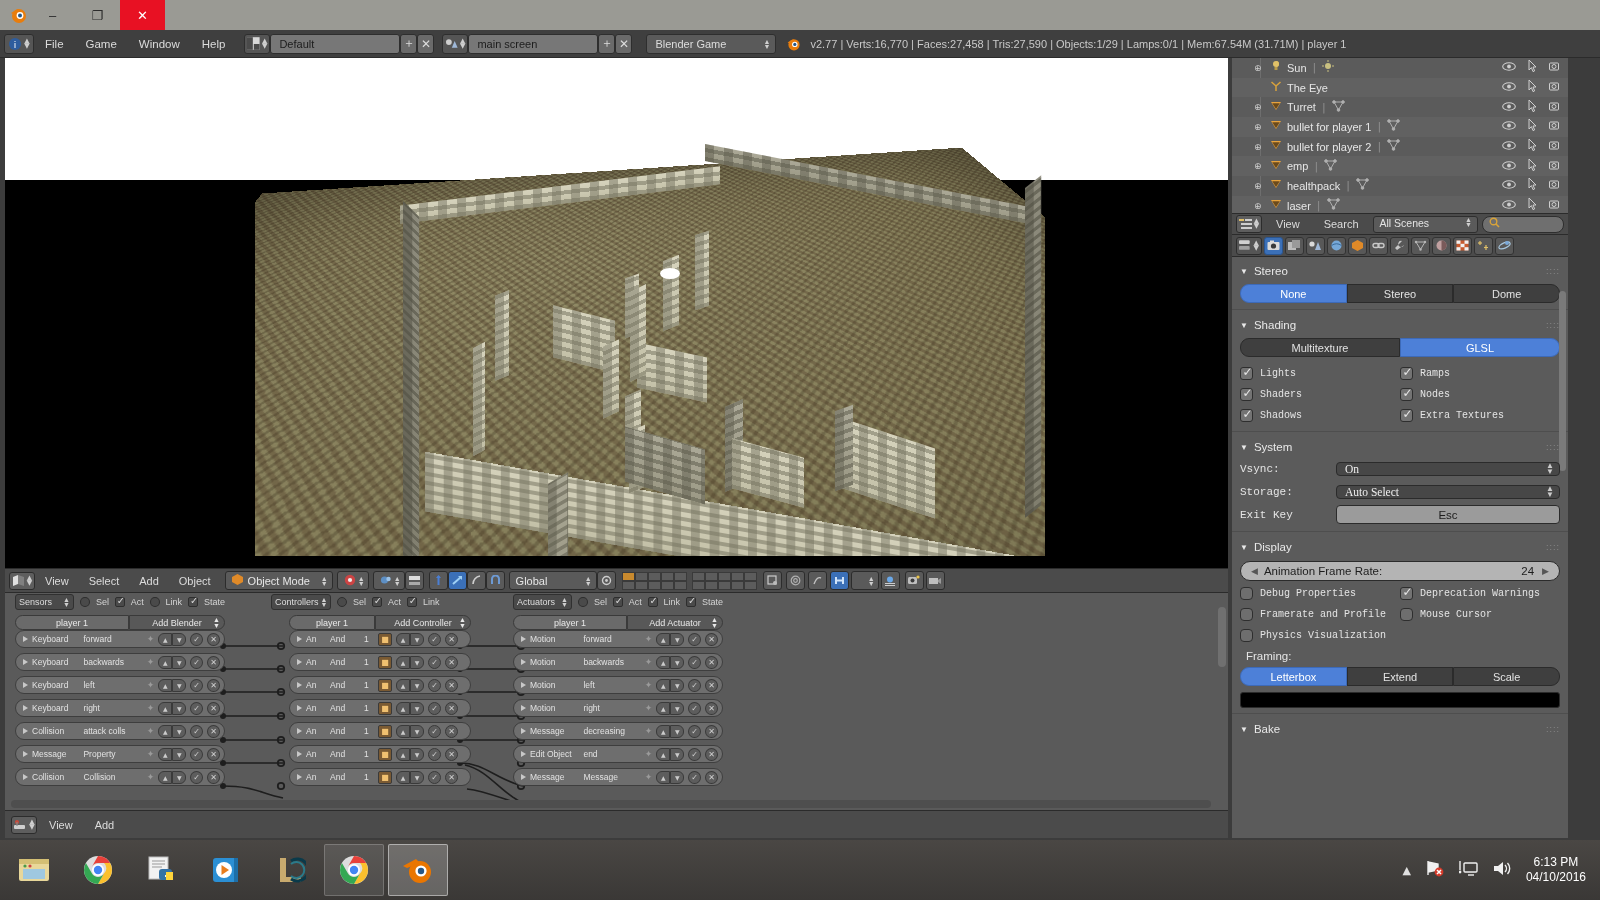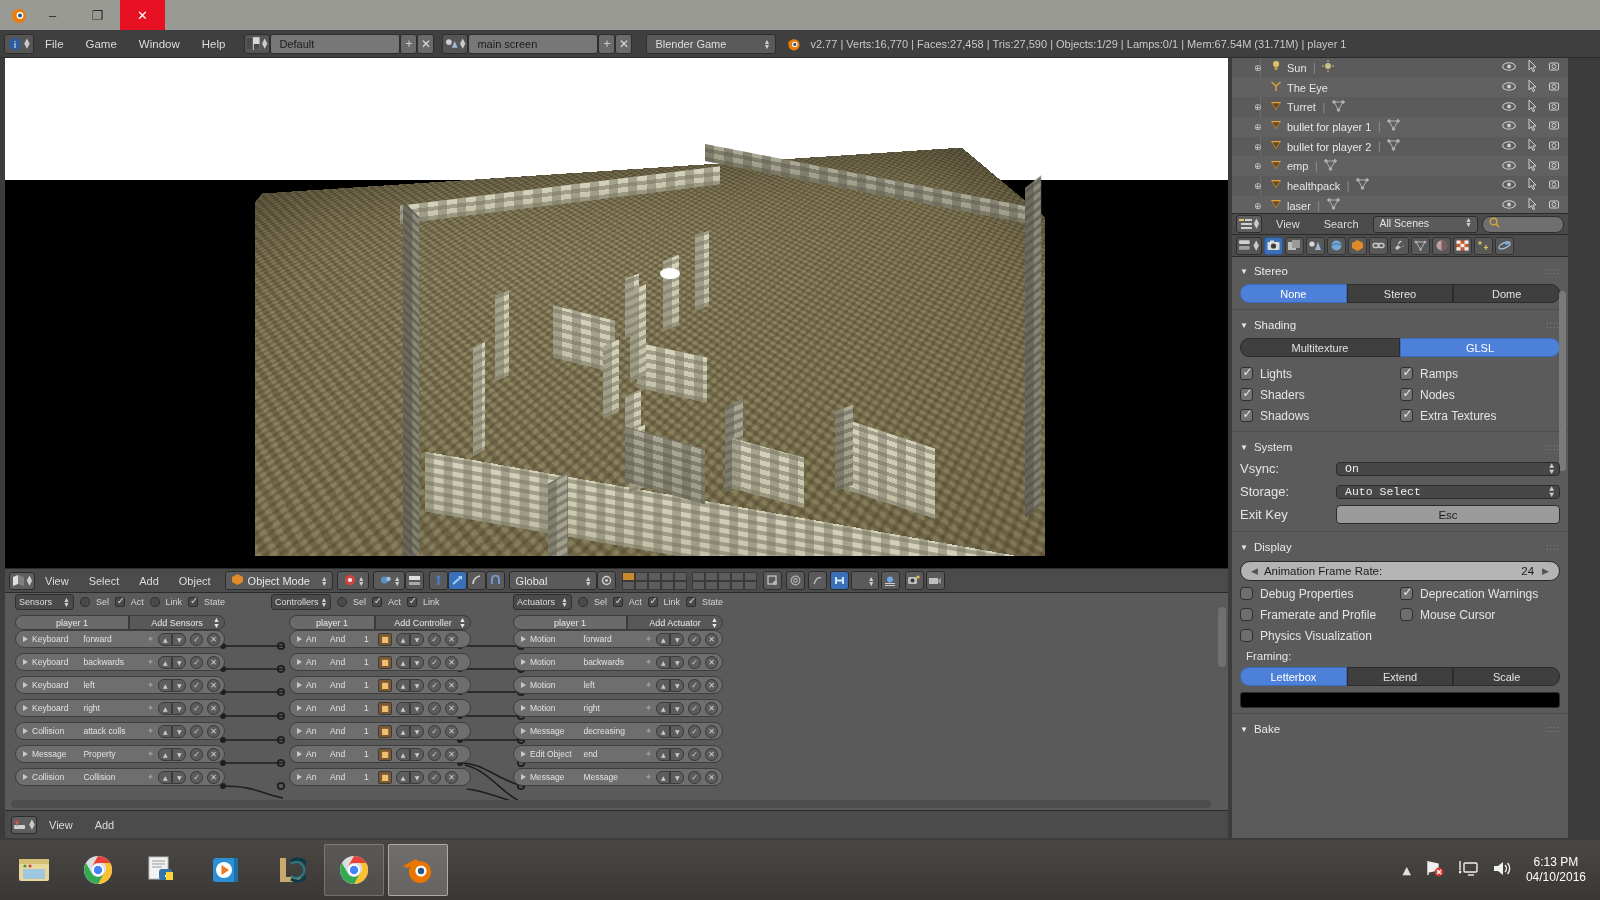--- a/index.html
+++ b/index.html
@@ -251,27 +251,27 @@
   .chk-item{ width:50%; display:flex; align-items:center; gap:7px; height:21px; }
   .pcbx{
     width:13px;height:13px;border:1px solid #2e2e2e;border-radius:3px;background:#737373;
     position:relative; flex:0 0 auto;
   }
   .pcbx.checked::after{
     content:"\2713"; position:absolute; left:0; top:-3px; width:13px; text-align:center;
     font-size:12px; color:#e8e8e8;
   }
   .pcbx.radio{ border-radius:4px; background:#6e6e6e; }
-  .plabel{ font-size:12px; color:#e4e4e4; font-family:Liberation Sans, sans-serif; white-space:nowrap;}
+  .plabel{ font-size:10px; color:#e4e4e4; font-family:Liberation Mono, monospace; white-space:nowrap;}
   .field-row{ display:flex; align-items:center; padding:0 8px; height:23px; gap:6px;}
-  .field-label{ width:90px; font-size:13px; color:#e4e4e4; font-family:Liberation Sans, sans-serif;}
+  .field-label{ width:90px; font-size:11px; color:#e4e4e4; font-family:Liberation Mono, monospace;}
   .field-dd{
     flex:1;height:14px;background:#474747;border:1px solid #2b2b2b;border-radius:4px;
-    display:flex;align-items:flex-end;padding:0 8px;font-size:11.5px;color:#eee;
-    font-family:Liberation Mono, monospace; position:relative;
+    display:flex;align-items:flex-start;padding:0 8px;font-size:11.5px;color:#eee;
+    font-family:Liberation Serif, serif; position:relative;
   }
   .field-dd .sp{ position:absolute; right:5px; display:flex;flex-direction:column;line-height:6px;font-size:8px;color:#ccc;}
   .btn-wide{
     flex:1;height:19px;background:#9b9b9b;border:1px solid #2b2b2b;border-radius:4px;
     display:flex;align-items:center;justify-content:center;font-size:11.5px;color:#1d1d1d;
     font-family:"Liberation Sans",sans-serif;
   }
   .num-field{
     margin:4px 8px 2px 8px; height:20px; background:#b4b4b4; border:1px solid #2b2b2b;
     border-radius:10px; display:flex; align-items:center; padding:0 10px;
@@ -700,21 +700,21 @@
         <span class="cbx checked"></span>
         <span class="chk-lbl">Act</span>
         <span class="cbx rounded"></span>
         <span class="chk-lbl">Link</span>
         <span class="cbx checked"></span>
         <span class="chk-lbl">State</span>
       </div>
       <div class="obj-row">
         <div class="obj-name">player 1</div>
         <div class="add-btn">
-          <span>Add Sensors</span>
+          <span>Add Blender</span>
           <span class="sp"><span>▲</span><br><span>▼</span></span>
         </div>
       </div>
       <div>
         <div class="brick">
           <span class="tri"></span>
           <span class="btype" style="width:48px">Keyboard</span>
           <span class="bname" style="width:60px">forward</span>
           <span class="pin">✦</span>
           <span class="updown">

